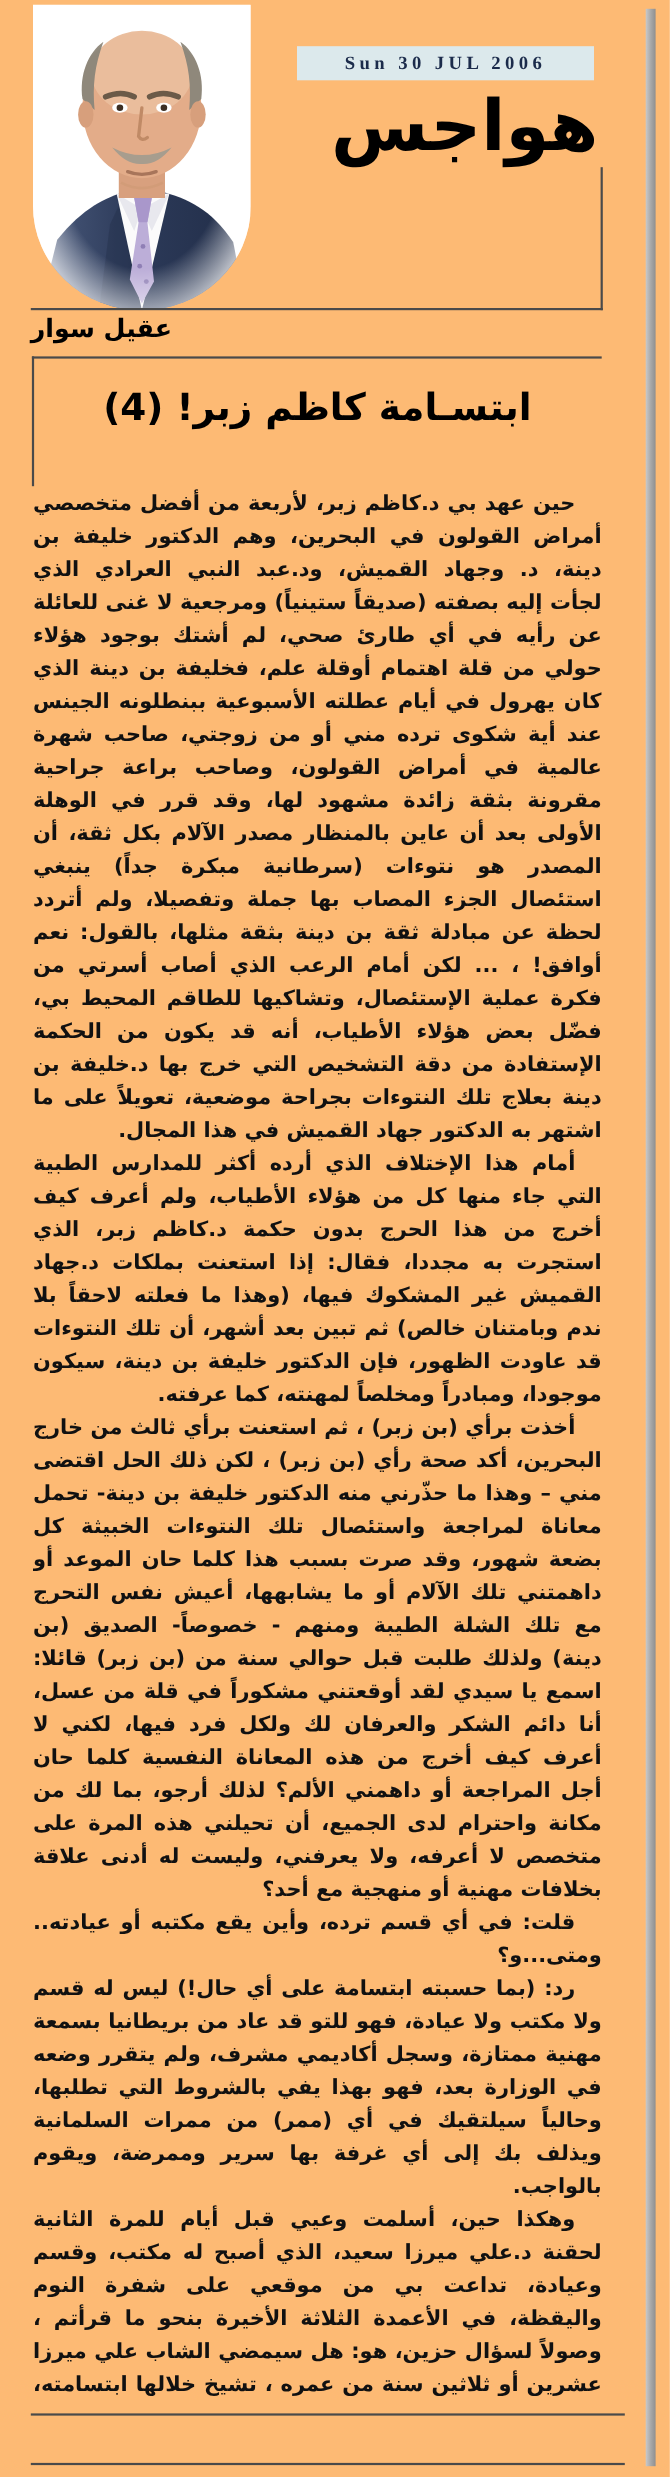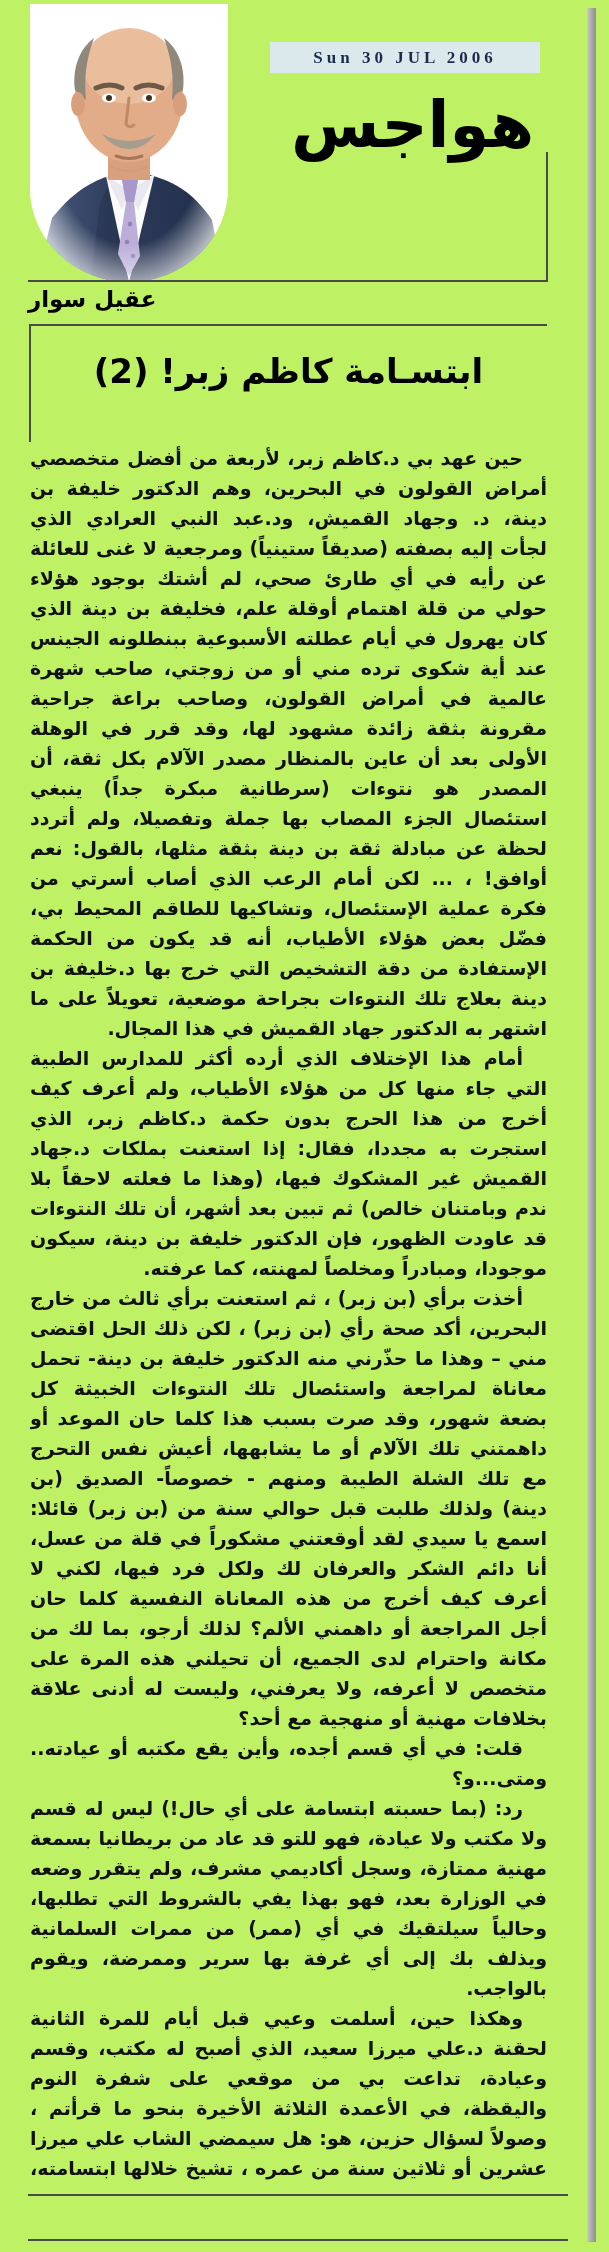--- a/index.html
+++ b/index.html
@@ -4,39 +4,39 @@
 <style>
   :root{
     --ink:#1a1a1a;
     --rule-color:#4a4a4a;
     --date-banner-bg:#dce9ec;
     --date-text:#1b2b4b;
     --scrollbar-color:#a6a6a6;
   }
   html,body{margin:0;padding:0;background:#ffffff;}
   .page{
-    position:relative;width:609px;height:2252px;background:#bef264;overflow:hidden;
+    position:relative;width:609px;height:2252px;background:#fdba74;overflow:hidden;
     font-family:"DejaVu Sans",sans-serif;color:var(--ink);
   }
   
   .photo-wrap{
     position:absolute;left:30px;top:4px;width:198px;height:278px;
     overflow:hidden;border-radius:0 0 50% 50% / 0 0 34% 34%;
   }
   .photo-wrap svg{display:block;width:100%;height:100%;}
   .frame-right{position:absolute;left:546px;top:152px;width:2px;height:130px;background:var(--rule-color);}
   .frame-bottom{position:absolute;left:28px;top:280px;width:520px;height:2px;background:var(--rule-color);}
   .date-banner{
     position:absolute;left:270px;top:42px;width:270px;height:31px;
     background:var(--date-banner-bg);display:flex;align-items:center;justify-content:center;
     font-family:"Liberation Serif",serif;font-size:17px;letter-spacing:4px;
     color:var(--date-text);font-weight:600;white-space:nowrap;
   }
   .column-title{
-    position:absolute;right:64px;top:78px;margin:11px;direction:rtl;
+    position:absolute;right:64px;top:78px;margin:1px;direction:rtl;
     font-size:64px;font-weight:bold;color:#000;line-height:1.15;
   }
   .author-name{
     position:absolute;left:28px;top:286px;direction:rtl;
     font-size:23px;font-weight:bold;color:#000;text-align:center;
   }
   
   .hbox-top{position:absolute;left:29px;top:324px;width:518px;height:2px;background:var(--rule-color);}
   .hbox-left{position:absolute;left:29px;top:324px;width:2px;height:118px;background:var(--rule-color);}
   .headline{
@@ -132,27 +132,27 @@
   <div class="date-banner">
     <span>Sun 30 JUL 2006</span>
   </div>
 
   <h1 class="column-title">هواجس</h1>
 
   <div class="author-name">عقيل سوار</div>
 
   <div class="hbox-top"></div>
   <div class="hbox-left"></div>
-  <h2 class="headline">ابتسـامة كاظم زبر! (2)</h2>
+  <h2 class="headline">ابتسـامة كاظم زبر! (4)</h2>
 
   <div class="body-text">
     <p>حين عهد بي د.كاظم زبر، لأربعة من أفضل متخصصي أمراض القولون في البحرين، وهم الدكتور خليفة بن دينة، د. وجهاد القميش، ود.عبد النبي العرادي الذي لجأت إليه بصفته (صديقاً ستينياً) ومرجعية لا غنى للعائلة عن رأيه في أي طارئ صحي، لم أشتك بوجود هؤلاء حولي من قلة اهتمام أوقلة علم، فخليفة بن دينة الذي كان يهرول في أيام عطلته الأسبوعية ببنطلونه الجينس عند أية شكوى ترده مني أو من زوجتي، صاحب شهرة عالمية في أمراض القولون، وصاحب براعة جراحية مقرونة بثقة زائدة مشهود لها، وقد قرر في الوهلة الأولى بعد أن عاين بالمنظار مصدر الآلام بكل ثقة، أن المصدر هو نتوءات (سرطانية مبكرة جداً) ينبغي استئصال الجزء المصاب بها جملة وتفصيلا، ولم أتردد لحظة عن مبادلة ثقة بن دينة بثقة مثلها، بالقول: نعم أوافق! ، ... لكن أمام الرعب الذي أصاب أسرتي من فكرة عملية الإستئصال، وتشاكيها للطاقم المحيط بي، فضّل بعض هؤلاء الأطياب، أنه قد يكون من الحكمة الإستفادة من دقة التشخيص التي خرج بها د.خليفة بن دينة بعلاج تلك النتوءات بجراحة موضعية، تعويلاً على ما اشتهر به الدكتور جهاد القميش في هذا المجال.</p>
     <p>أمام هذا الإختلاف الذي أرده أكثر للمدارس الطبية التي جاء منها كل من هؤلاء الأطياب، ولم أعرف كيف أخرج من هذا الحرج بدون حكمة د.كاظم زبر، الذي استجرت به مجددا، فقال: إذا استعنت بملكات د.جهاد القميش غير المشكوك فيها، (وهذا ما فعلته لاحقاً بلا ندم وبامتنان خالص) ثم تبين بعد أشهر، أن تلك النتوءات قد عاودت الظهور، فإن الدكتور خليفة بن دينة، سيكون موجودا، ومبادراً ومخلصاً لمهنته، كما عرفته.</p>
     <p>أخذت برأي (بن زبر) ، ثم استعنت برأي ثالث من خارج البحرين، أكد صحة رأي (بن زبر) ، لكن ذلك الحل اقتضى مني – وهذا ما حذّرني منه الدكتور خليفة بن دينة- تحمل معاناة لمراجعة واستئصال تلك النتوءات الخبيثة كل بضعة شهور، وقد صرت بسبب هذا كلما حان الموعد أو داهمتني تلك الآلام أو ما يشابهها، أعيش نفس التحرج مع تلك الشلة الطيبة ومنهم - خصوصاً- الصديق (بن دينة) ولذلك طلبت قبل حوالي سنة من (بن زبر) قائلا: اسمع يا سيدي لقد أوقعتني مشكوراً في قلة من عسل، أنا دائم الشكر والعرفان لك ولكل فرد فيها، لكني لا أعرف كيف أخرج من هذه المعاناة النفسية كلما حان أجل المراجعة أو داهمني الألم؟ لذلك أرجو، بما لك من مكانة واحترام لدى الجميع، أن تحيلني هذه المرة على متخصص لا أعرفه، ولا يعرفني، وليست له أدنى علاقة بخلافات مهنية أو منهجية مع أحد؟</p>
-    <p>قلت: في أي قسم أجده، وأين يقع مكتبه أو عيادته.. ومتى...و؟</p>
+    <p>قلت: في أي قسم ترده، وأين يقع مكتبه أو عيادته.. ومتى...و؟</p>
     <p>رد: (بما حسبته ابتسامة على أي حال!) ليس له قسم ولا مكتب ولا عيادة، فهو للتو قد عاد من بريطانيا بسمعة مهنية ممتازة، وسجل أكاديمي مشرف، ولم يتقرر وضعه في الوزارة بعد، فهو بهذا يفي بالشروط التي تطلبها، وحالياً سيلتقيك في أي (ممر) من ممرات السلمانية ويذلف بك إلى أي غرفة بها سرير وممرضة، ويقوم بالواجب.</p>
     <p>وهكذا حين، أسلمت وعيي قبل أيام للمرة الثانية لحقنة د.علي ميرزا سعيد، الذي أصبح له مكتب، وقسم وعيادة، تداعت بي من موقعي على شفرة النوم واليقظة، في الأعمدة الثلاثة الأخيرة بنحو ما قرأتم ، وصولاً لسؤال حزين، هو: هل سيمضي الشاب علي ميرزا عشرين أو ثلاثين سنة من عمره ، تشيخ خلالها ابتسامته، كما أمضى كاظم زبر، وخليفة بن دينة، وجهاد القميش، وعبد النبي العرادي، وحمد الحلو، والعشرات، العشرات من غيرهم، ليأتي واحد مثلي في يوم من الأيام، ليبحث عن أسباب هرم الإبتسامة وانحسارها عن وجوه أطباء يمنحوننا الإبتسامة والحياة!، ويقول فلان خوش ريال؟!</p>
 
   </div>
 
   <div class="footer-rule-top"></div>
   <div class="footer-rule-bottom"></div>
 
   <div class="scrollbar"></div>
 

